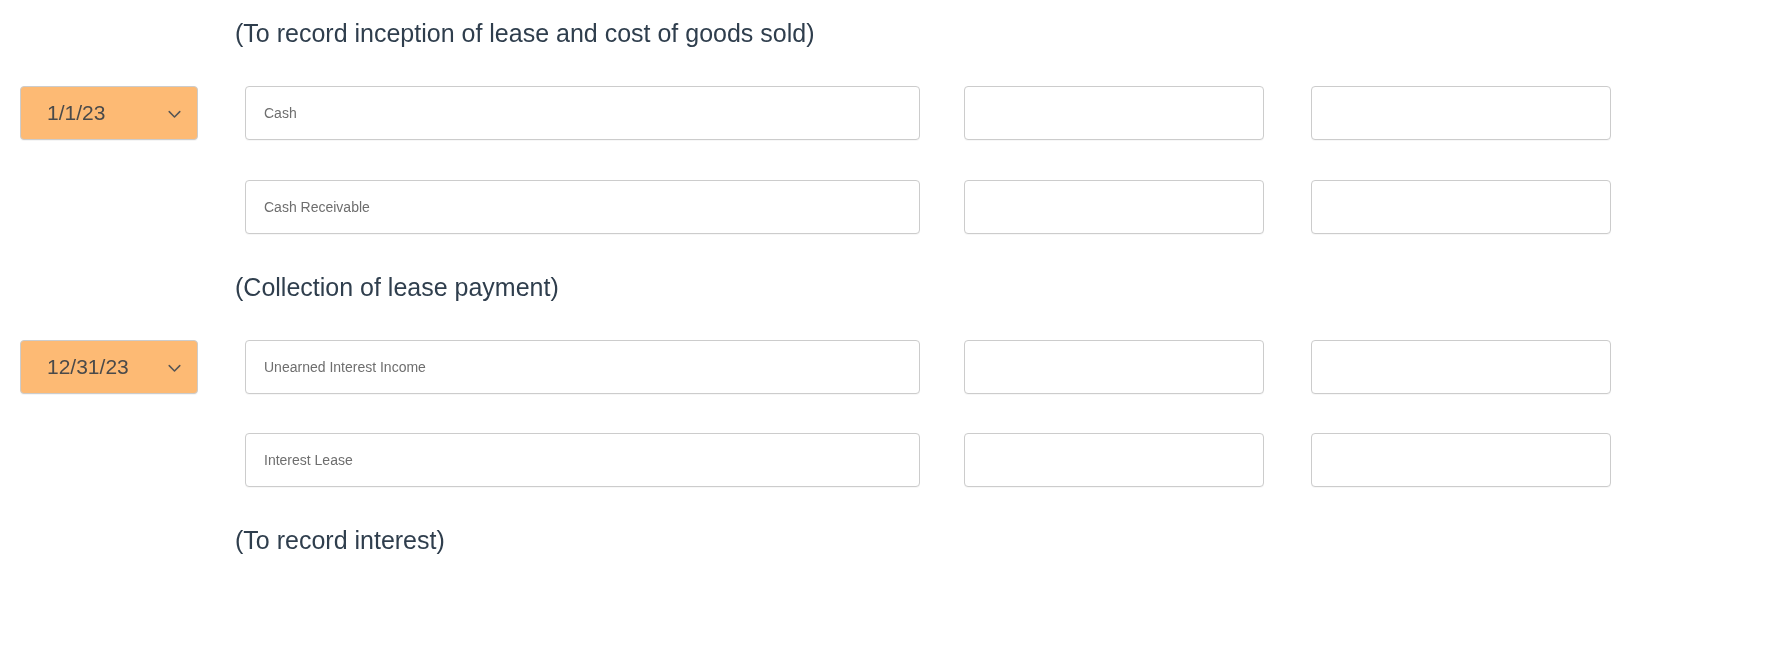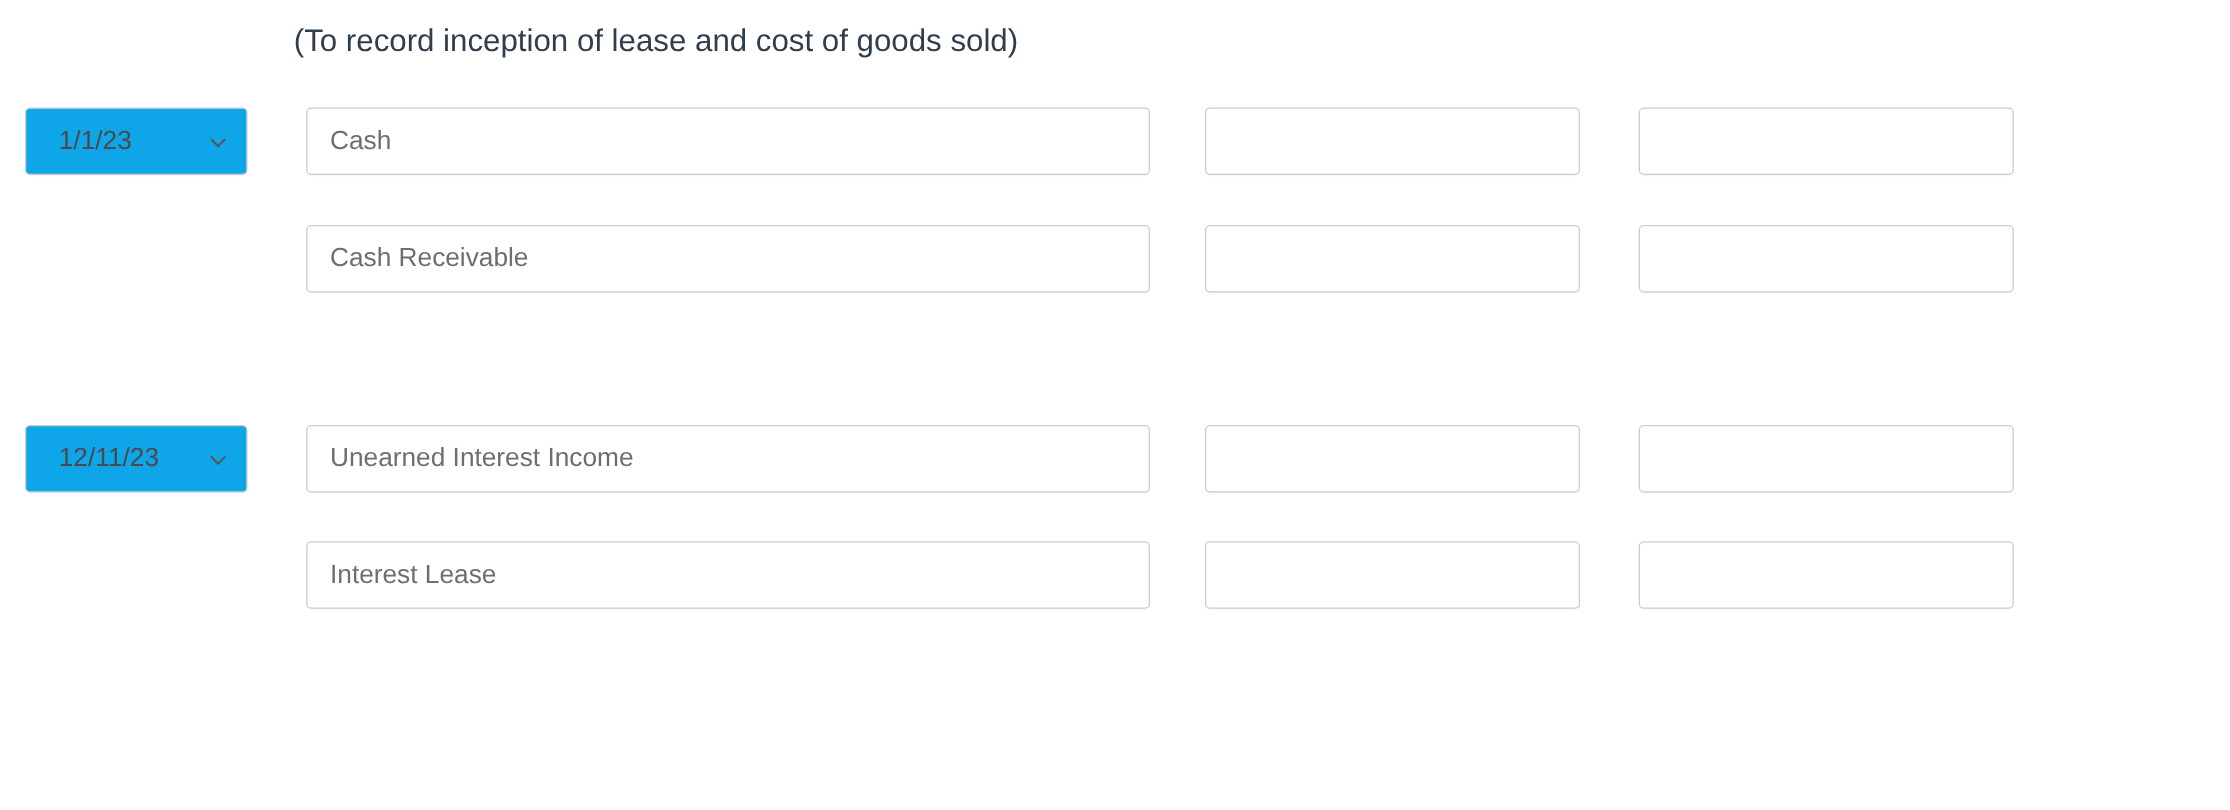--- a/index.html
+++ b/index.html
@@ -42,21 +42,21 @@
     position: absolute;
     left: 20px;
     width: 178px;
     height: 54px;
   }
   .date-select {
     width: 100%;
     height: 100%;
     border: 1px solid #cccccc;
     border-radius: 4px;
-    background: #0ea5e9;
+    background: #fdba74;
     color: #4a4a4a;
     font-size: 21px;
     font-family: "Liberation Sans", sans-serif;
     padding: 0 34px 0 26px;
     display: flex;
     align-items: center;
     position: relative;
     box-shadow: 0 1px 0 rgba(0,0,0,0.04);
   }
   .date-select .chev {
@@ -74,37 +74,39 @@
   .field {
     position: absolute;
     height: 54px;
     border: 1px solid #cccccc;
     border-radius: 4px;
     background: #ffffff;
     display: flex;
     align-items: center;
     padding: 0 18px;
     color: #6e6e6e;
-    font-size: 21px;
+    font-size: 14px;
     line-height: 52px;
     font-family: "Liberation Sans", sans-serif;
     white-space: nowrap;
     overflow: hidden;
     box-shadow: 0 1px 0 rgba(0,0,0,0.03);
   }
   .field-account { left: 245px; width: 675px; }
   .field-debit   { left: 964px; width: 300px; }
   .field-credit  { left: 1311px; width: 300px; }
 </style>
 </head>
 <body>
 
 <div class="sheet">
 
 <div class="caption" style="top: 18px;">(To record inception of lease and cost of goods sold)</div>
+    <div class="caption" style="top: 272px;">(Collection of lease payment)</div>
+    <div class="caption" style="top: 525px;">(To record interest)</div>
     <div class="row" style="top: 86px;">
       <div class="date-cell">
         <div class="date-select">
           <span>1/1/23</span>
           <span class="chev">
             <svg width="13" height="13" viewBox="0 0 13 13">
               <path d="M1.2 3.6 L6.5 9.0 L11.8 3.6" fill="none" stroke="#555" stroke-width="1.5" stroke-linecap="round" stroke-linejoin="round"></path>
             </svg>
           </span>
         </div>
@@ -114,21 +116,21 @@
       <div class="field field-credit"></div>
     </div>
     <div class="row" style="top: 180px;">
       <div class="field field-account">Cash Receivable</div>
       <div class="field field-debit"></div>
       <div class="field field-credit"></div>
     </div>
     <div class="row" style="top: 340px;">
       <div class="date-cell">
         <div class="date-select">
-          <span>12/11/23</span>
+          <span>12/31/23</span>
           <span class="chev">
             <svg width="13" height="13" viewBox="0 0 13 13">
               <path d="M1.2 3.6 L6.5 9.0 L11.8 3.6" fill="none" stroke="#555" stroke-width="1.5" stroke-linecap="round" stroke-linejoin="round"></path>
             </svg>
           </span>
         </div>
       </div>
       <div class="field field-account">Unearned Interest Income</div>
       <div class="field field-debit"></div>
       <div class="field field-credit"></div>

